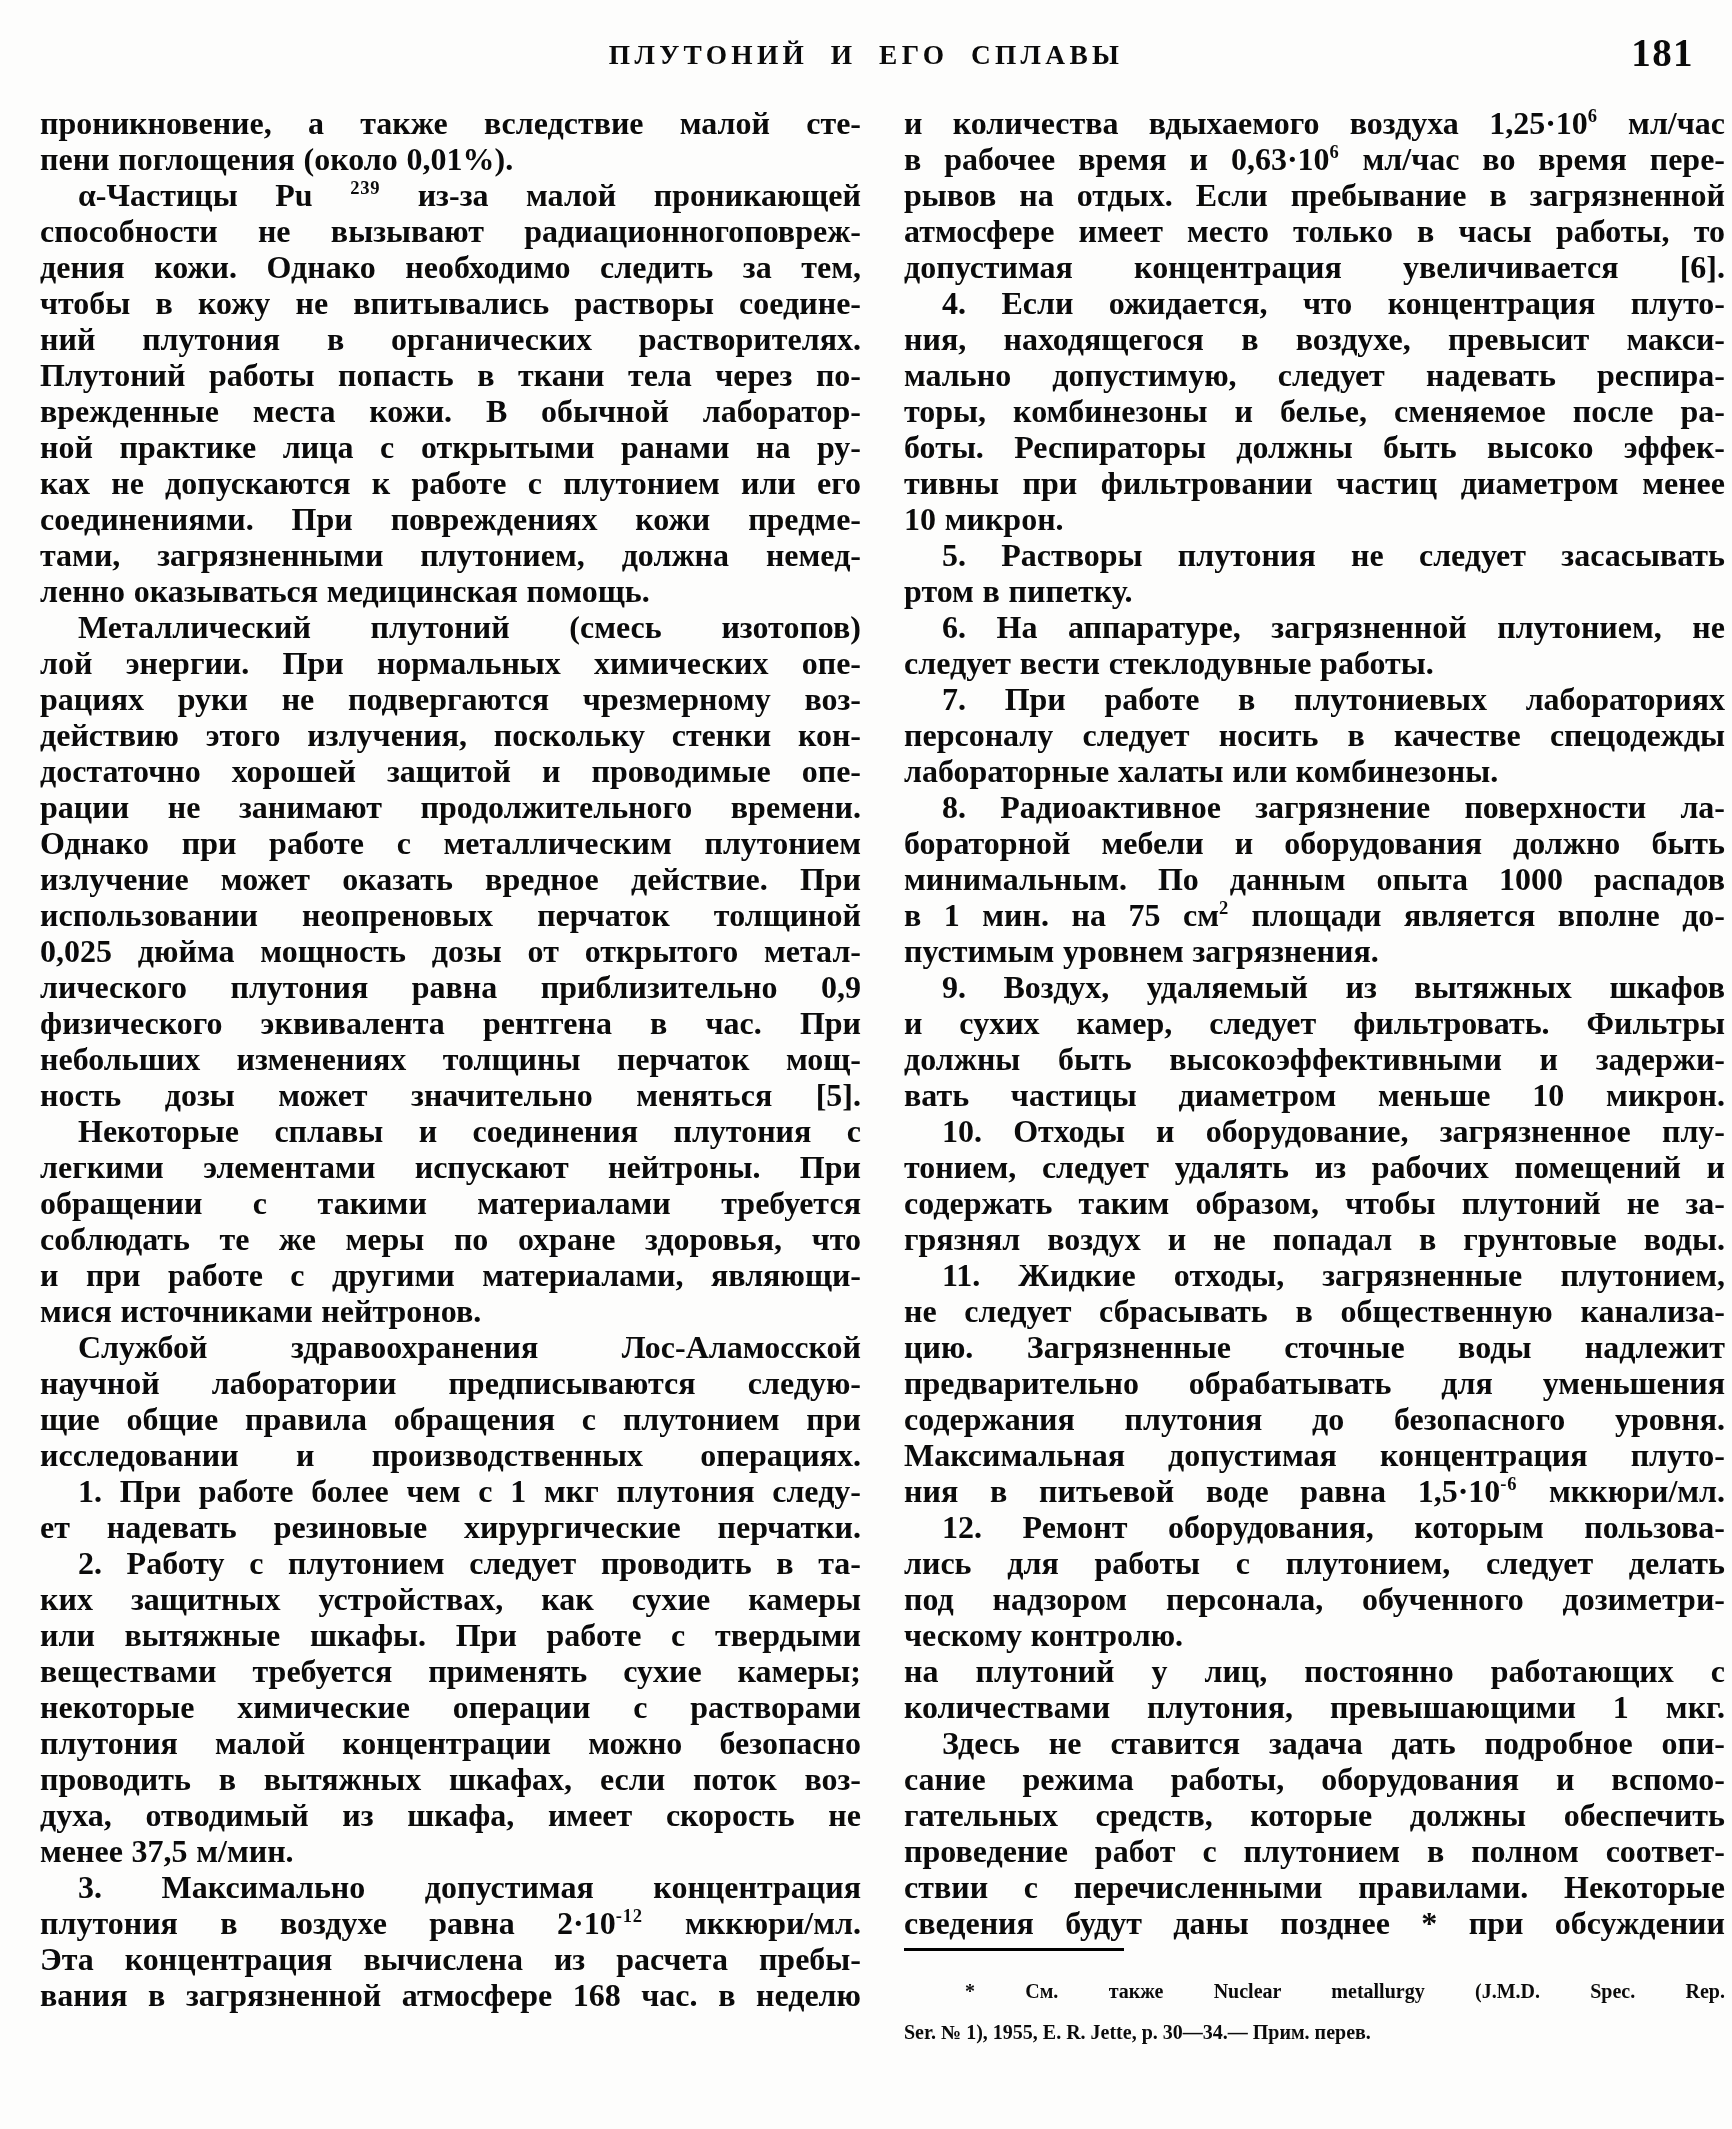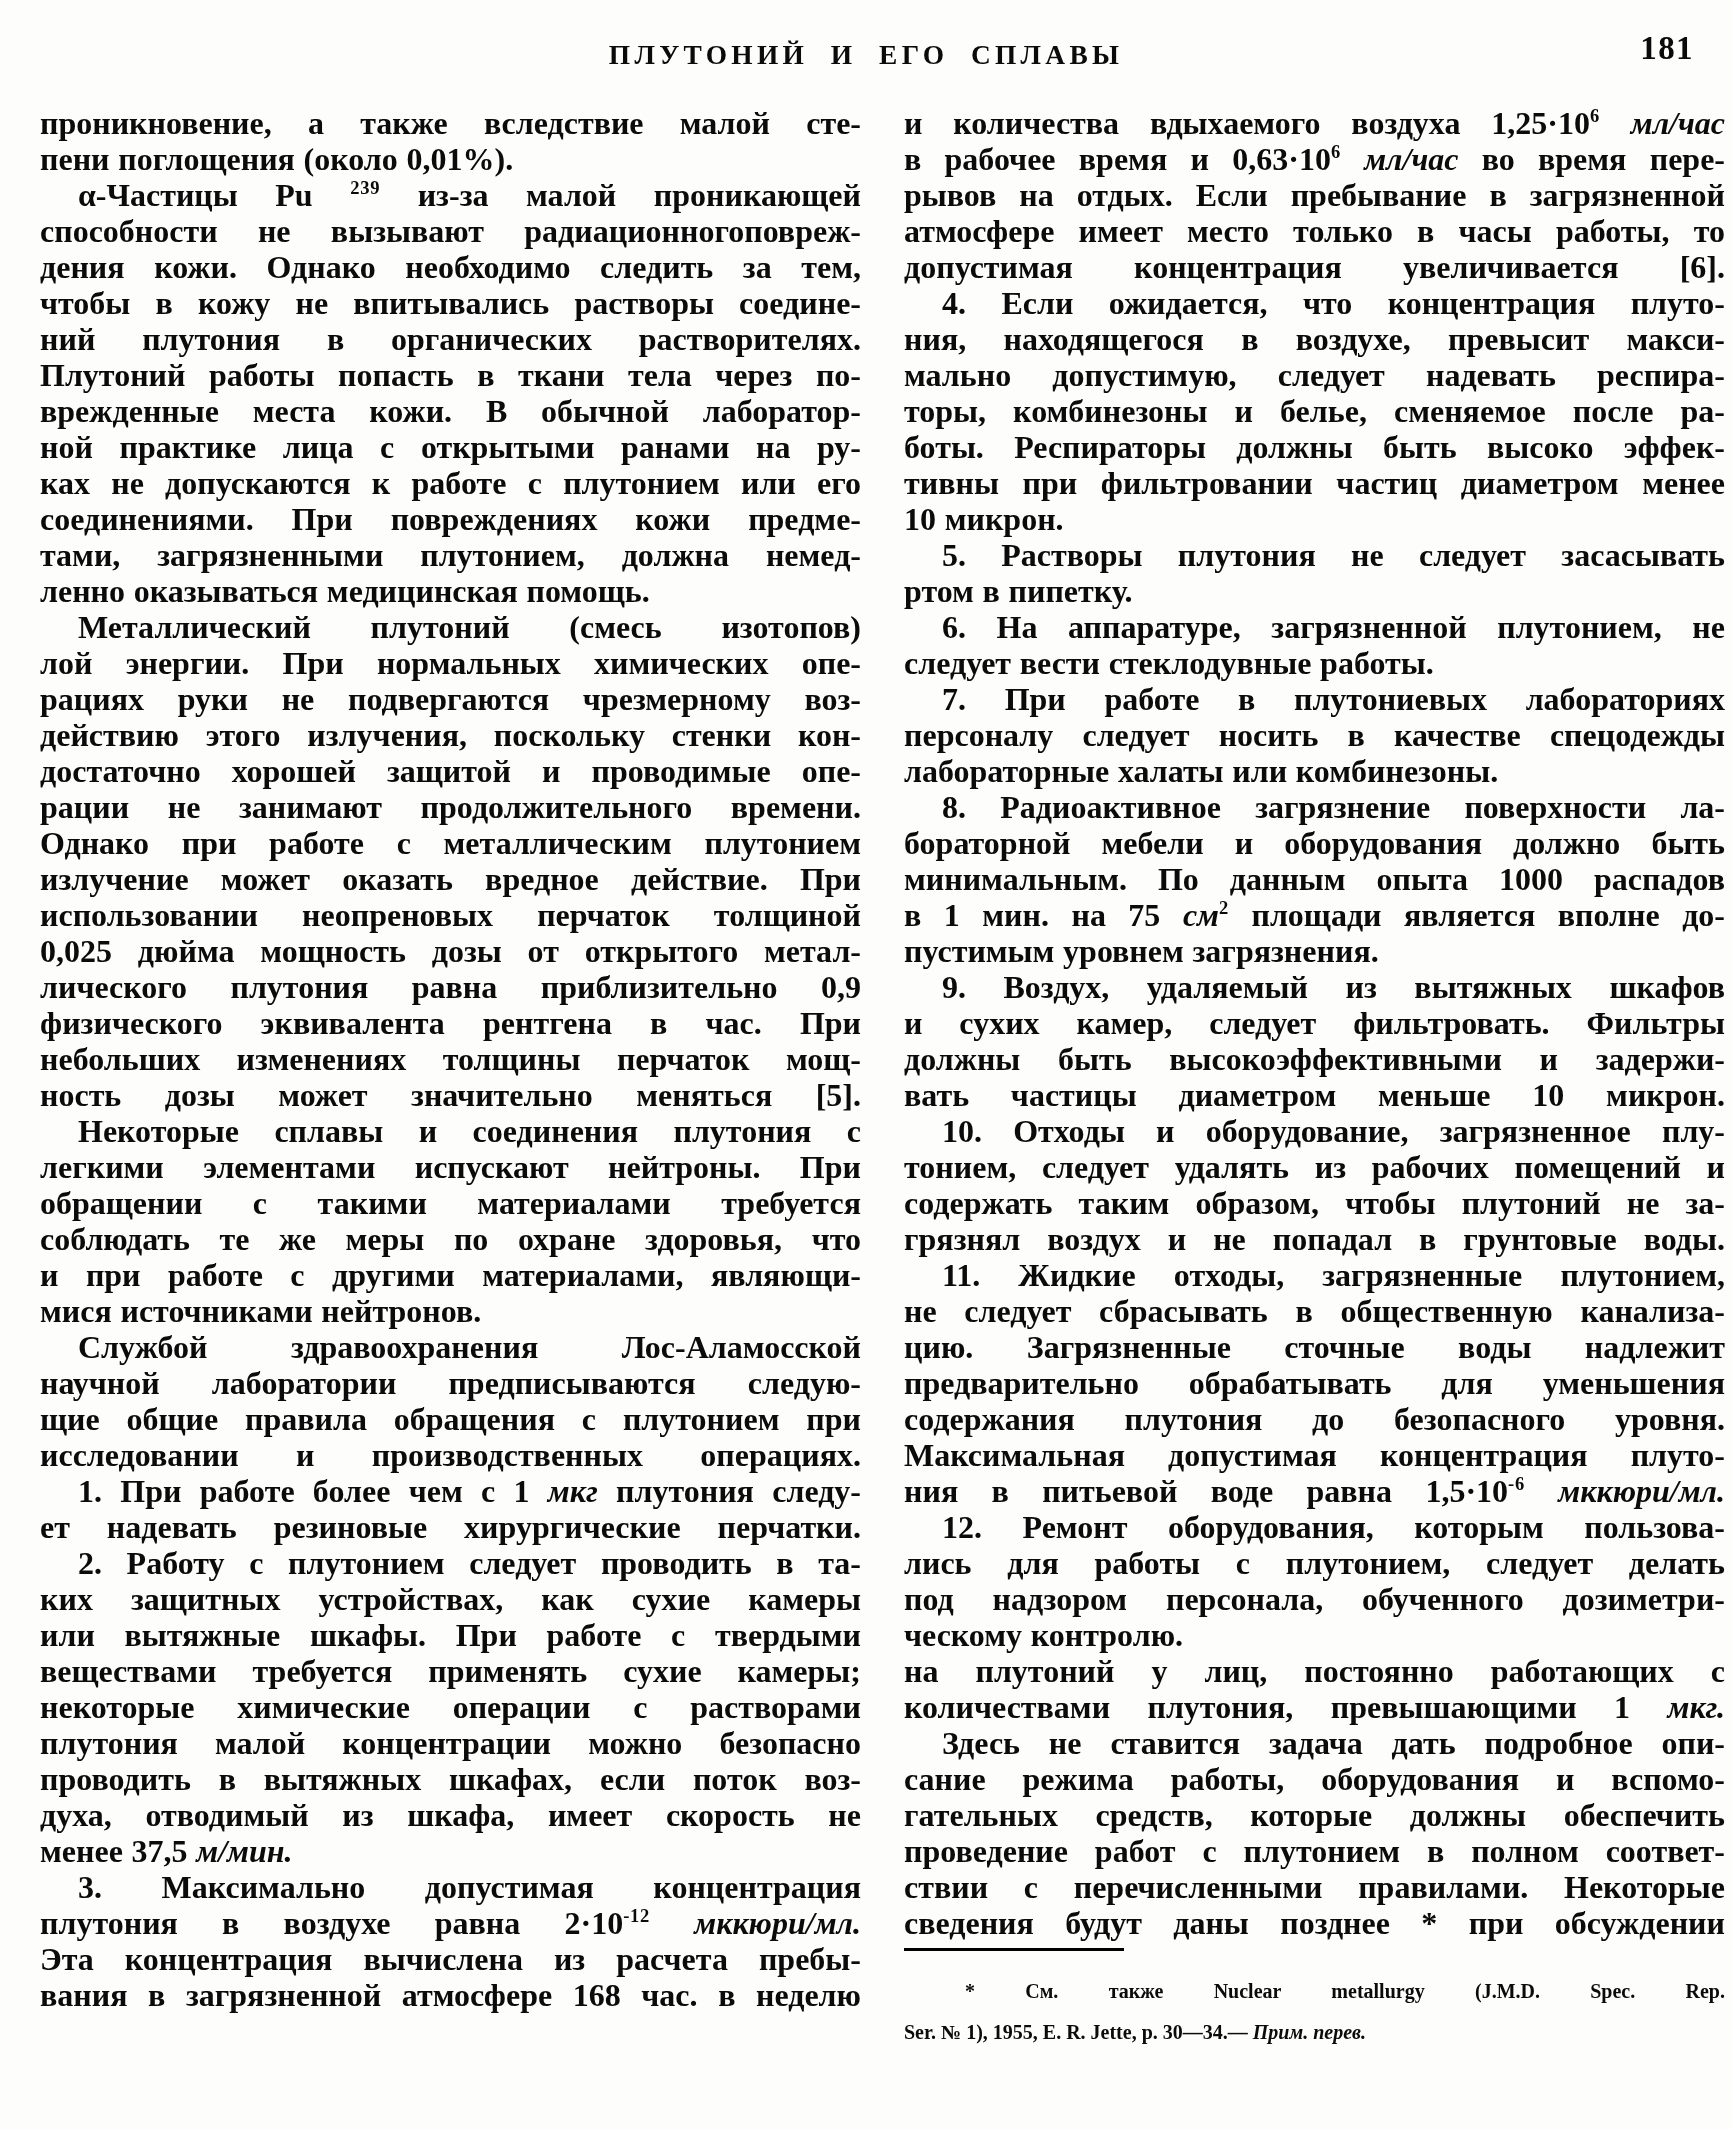--- a/index.html
+++ b/index.html
@@ -12,32 +12,32 @@
     color:#0b0b0b;
     overflow:hidden;
   }
   .header { position:absolute; top:30px; left:0; right:0; height:58px; }
   .running-title {
     position:absolute; left:50%; top:10px; transform:translateX(-50%);
     font-size:27.4px; letter-spacing:4.3px; word-spacing:11.5px; white-space:nowrap;
   }
   .page-number {
     position:absolute; right:38px; top:0;
-    font-size:33px; letter-spacing:1.4px;
+    font-size:39px; letter-spacing:1.4px;
   }
   .columns { position:absolute; top:105px; left:40px; display:flex; gap:43px; }
   .column { width:821px; }
   .line {
     font-size:32px; line-height:36px;
     text-align:justify; text-align-last:justify;
     word-spacing:0.7px;
   }
   .line.ind { text-indent:38px; }
   .line.last { text-align-last:left; }
-  .it { font-style:italic; }
+  .it { }
   .sup { font-size:0.58em; vertical-align:super; line-height:0; letter-spacing:0.7px; }
   .footnote { margin-top:7.2px; }
   .footnote-rule { width:220px; height:0; border-top:3.6px solid #000; margin:0 0 20px 0; }
   .fn-line {
     font-size:20px; line-height:41px;
     text-align:justify; text-align-last:justify;
   }
   .fn-line.ind { text-indent:61px; }
   .fn-line.last { text-align-last:left; }
 </style>

